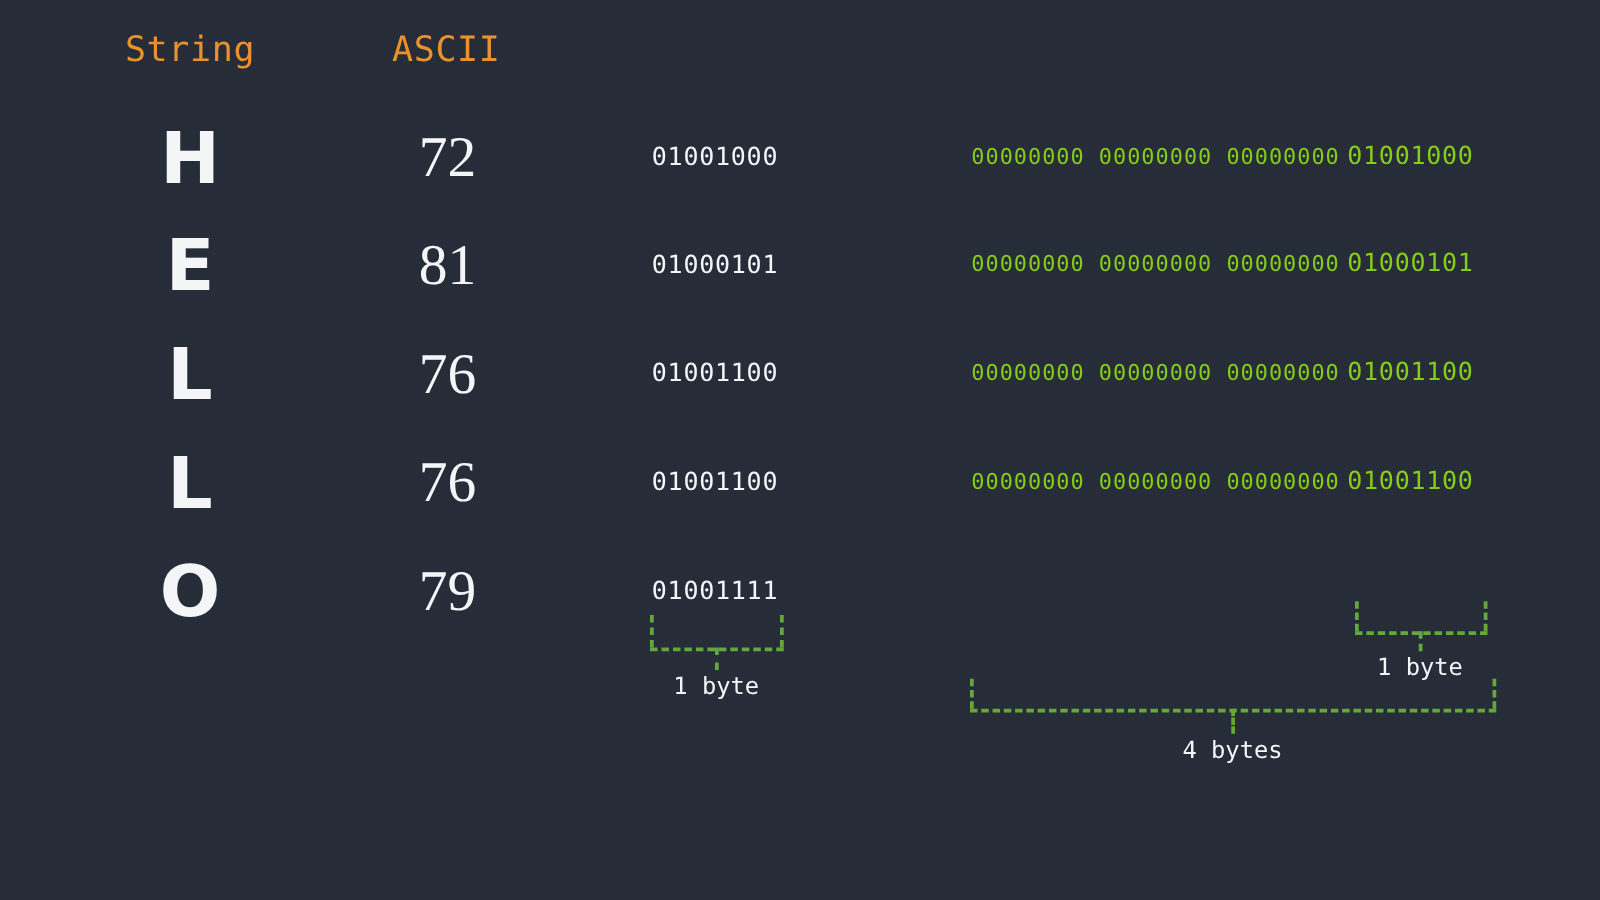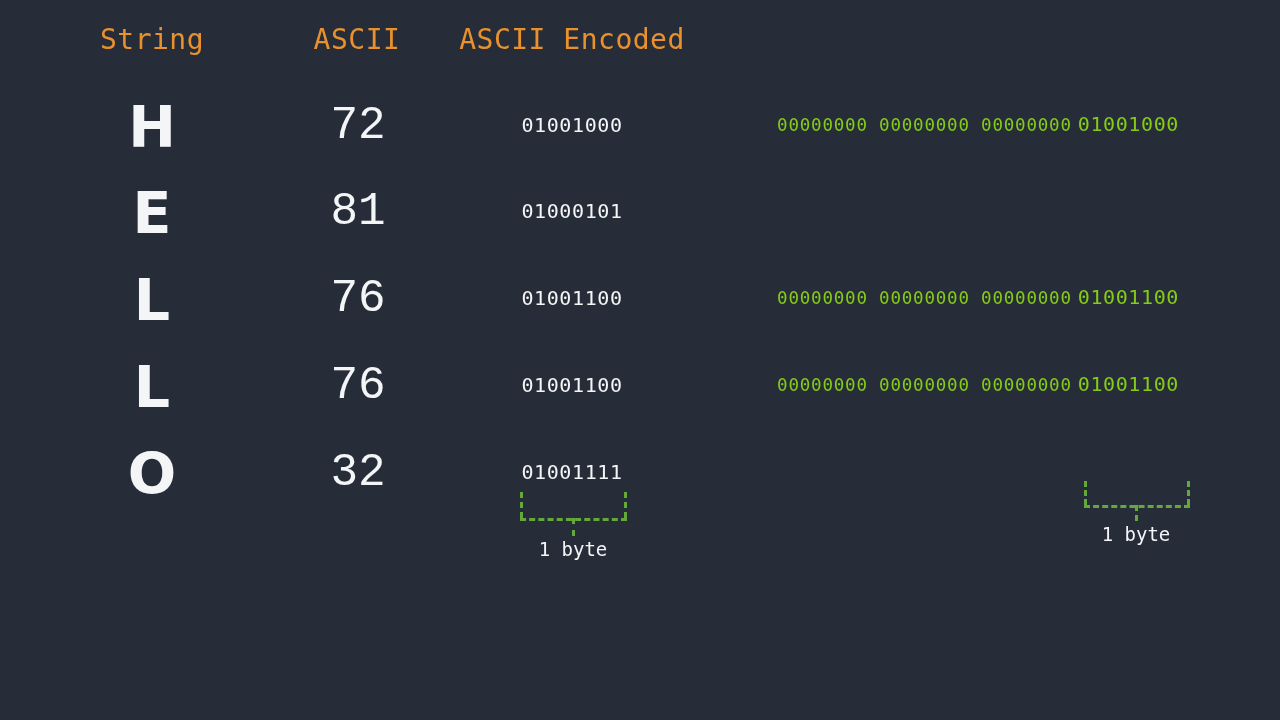--- a/index.html
+++ b/index.html
@@ -63,21 +63,21 @@
     font-weight: bold;
     font-size: 57px;
     line-height: 58px;
     color: #f3f5f7;
     letter-spacing: 0;
   }
 
   .cell-ascii {
     left: 358px;
     top: 6px;
-    font-family: Liberation Mono, monospace;
+    font-family: Liberation Serif, serif;
     font-weight: 400;
     font-size: 46px;
     line-height: 50px;
     color: #f3f5f7;
   }
 
   .cell-asciienc {
     left: 572px;
     top: 18px;
     font-family: "DejaVu Sans Mono", monospace;
@@ -155,65 +155,72 @@
   #bracket-utf32-4bytes .stem   { left: 209px; top: 24px; height: 20px; }
   #bracket-utf32-4bytes .blabel { left: 210px; top: 46px; }
 </style>
 </head>
 <body>
 
 <div id="stage">
 
   <div class="col-header" id="hdr-string">String</div>
   <div class="col-header" id="hdr-ascii">ASCII</div>
-  <div class="col-header" id="hdr-asciienc">ASCII Encoded</div>
 
   <div class="row row-0">
     <div class="cell cell-char">H</div>
     <div class="cell cell-ascii">72</div>
     <div class="cell cell-asciienc">01001000</div>
     <div class="cell cell-utf32"><span class="pad">00000000 00000000 00000000</span><span class="payload">01001000</span></div>
   </div>
 
   <div class="row row-1">
     <div class="cell cell-char">E</div>
     <div class="cell cell-ascii">81</div>
     <div class="cell cell-asciienc">01000101</div>
+    <div class="cell cell-utf32"><span class="pad">00000000 00000000 00000000</span><span class="payload">01000101</span></div>
   </div>
 
   <div class="row row-2">
     <div class="cell cell-char">L</div>
     <div class="cell cell-ascii">76</div>
     <div class="cell cell-asciienc">01001100</div>
     <div class="cell cell-utf32"><span class="pad">00000000 00000000 00000000</span><span class="payload">01001100</span></div>
   </div>
 
   <div class="row row-3">
     <div class="cell cell-char">L</div>
     <div class="cell cell-ascii">76</div>
     <div class="cell cell-asciienc">01001100</div>
     <div class="cell cell-utf32"><span class="pad">00000000 00000000 00000000</span><span class="payload">01001100</span></div>
   </div>
 
   <div class="row row-4">
     <div class="cell cell-char">O</div>
-    <div class="cell cell-ascii">32</div>
+    <div class="cell cell-ascii">79</div>
     <div class="cell cell-asciienc">01001111</div>
   </div>
 
   <div class="bracket" id="bracket-ascii-1byte">
     <div class="tick tick-l"></div>
     <div class="hline"></div>
     <div class="tick tick-r"></div>
     <div class="stem"></div>
     <div class="blabel">1 byte</div>
   </div>
 
   <div class="bracket" id="bracket-utf32-1byte">
     <div class="tick tick-l"></div>
     <div class="hline"></div>
     <div class="tick tick-r"></div>
     <div class="stem"></div>
     <div class="blabel">1 byte</div>
   </div>
 
+  <div class="bracket" id="bracket-utf32-4bytes">
+    <div class="tick tick-l"></div>
+    <div class="hline"></div>
+    <div class="tick tick-r"></div>
+    <div class="stem"></div>
+    <div class="blabel">4 bytes</div>
+  </div>
 
 </div>
 
 </body></html>

